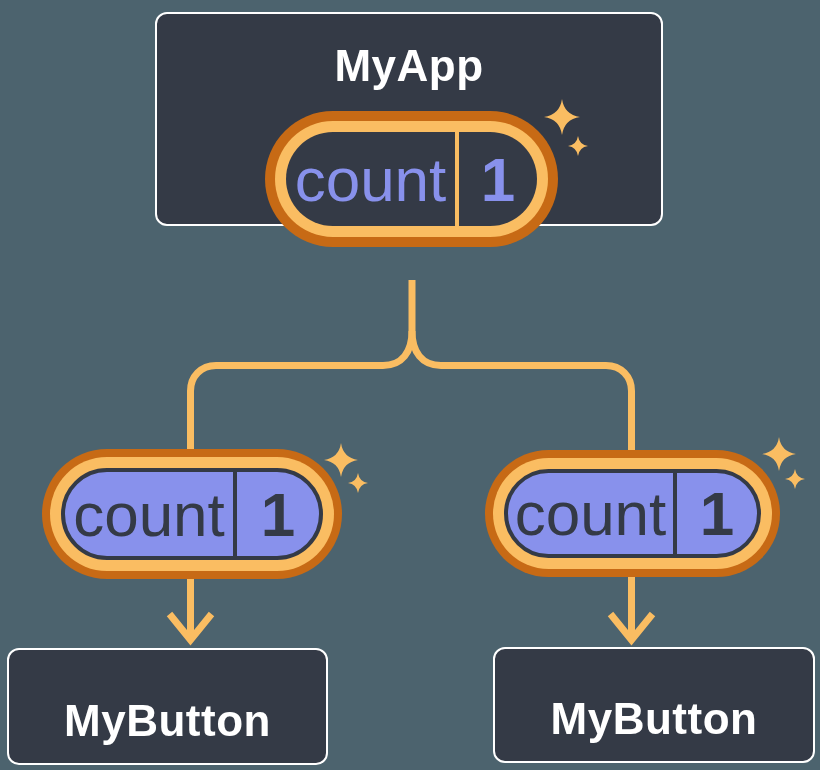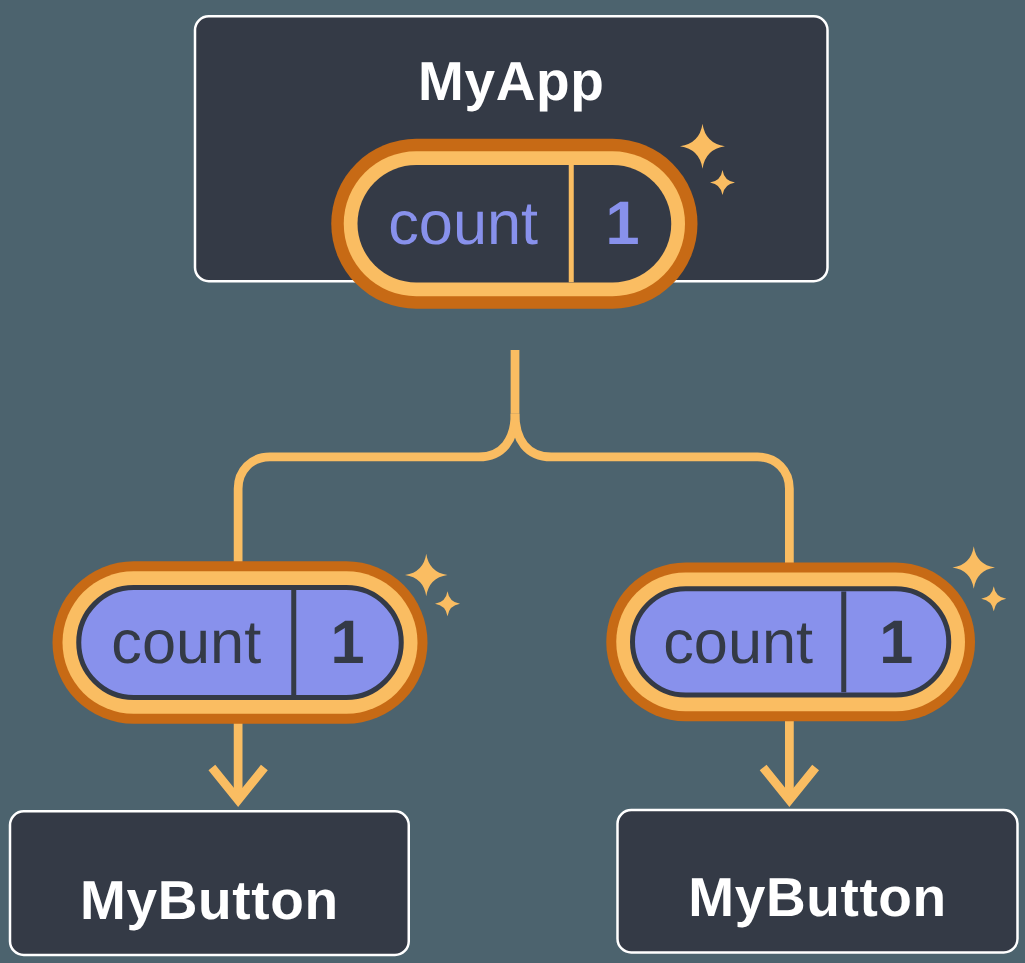--- a/index.html
+++ b/index.html
@@ -28,21 +28,21 @@
   .leaf-title{position:absolute;inset:0;display:flex;align-items:center;justify-content:center;margin-top:28px;}
 
   .pill{position:absolute;background:var(--orange-dark);border-radius:999px;z-index:3;}
   .pill-inner{position:absolute;border-radius:999px;background:var(--orange-light);}
   .pill-root .pill-inner{inset:10px;}
   .pill-child .pill-inner{inset:8px;}
   .pill-body{position:absolute;border-radius:999px;display:flex;align-items:stretch;
              overflow:hidden;box-sizing:border-box;}
   .pill-root .pill-body{inset:21px;background:var(--node);}
   .pill-child .pill-body{inset:19px;background:var(--purple);border:4px solid var(--ink);}
-  .pill-cell{display:flex;align-items:center;justify-content:center;font-size:49px;}
+  .pill-cell{display:flex;align-items:center;justify-content:center;font-size:62px;}
   .pill-label{font-weight:400;}
   .pill-value{font-weight:700;flex:1;}
   .pill-divider{width:4px;flex:none;}
   .pill-root .pill-label,.pill-root .pill-value{color:var(--purple);}
   .pill-root .pill-divider{background:var(--orange-light);}
   .pill-child .pill-label,.pill-child .pill-value{color:var(--ink);}
   .pill-child .pill-divider{background:var(--ink);}
 
   .pill-root-pos{left:265px;top:111px;width:293px;height:136px;}
   .pill-root-pos .pill-label{width:169px;}

